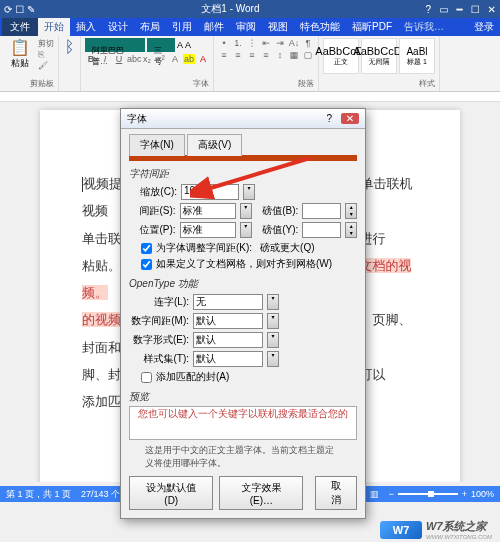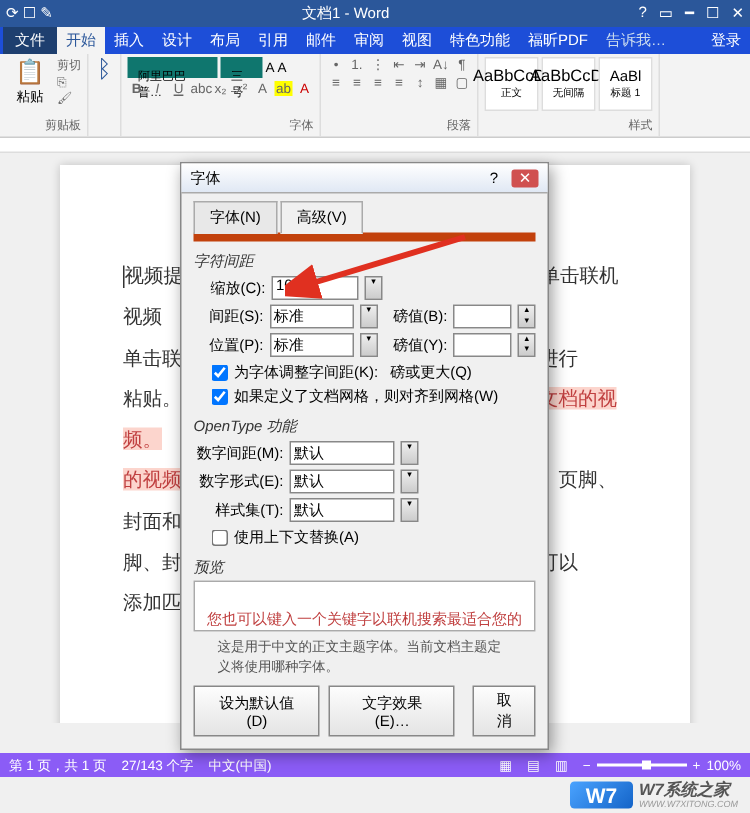--- a/index.html
+++ b/index.html
@@ -33,28 +33,28 @@
 .ribbon .style-box { border: 1px solid #ddd; width: 36px; height: 36px; font-size: 7px; display: flex; flex-direction: column; align-items: center; justify-content: center; background: #fff; }
 .ribbon .style-box .samp { font-size: 11px; }
 
 .ruler { background: #fff; height: 10px; border-bottom: 1px solid #ddd; }
 
 .page-area { background: #f0f0f0; position: relative; height: 380px; overflow: hidden; }
 .page { background: #fff; width: 420px; margin: 8px auto; padding: 60px 42px 20px 42px; min-height: 520px; box-shadow: 0 0 6px rgba(0,0,0,0.2); font-size: 13px; line-height: 2.1; color: #333; position: relative; }
 .page .hl { background: #fcd5cd; color: #c04040; }
 .page .cursor-mark { display: inline-block; width: 1px; height: 15px; background: #333; vertical-align: middle; }
 
-.statusbar { position: absolute; bottom: 24px; left: 0; right: 0; height: 16px; background: #8b5cf6; color: #fff; font-size: 9px; display: flex; align-items: center; padding: 0 6px; gap: 10px; }
+.statusbar { position: absolute; bottom: 40px; left: 0; right: 0; height: 16px; background: #3b82f6; color: #fff; font-size: 9px; display: flex; align-items: center; padding: 0 6px; gap: 10px; }
 .statusbar .flex { flex: 1; }
 .statusbar .zoom { display: flex; align-items: center; gap: 4px; }
 .statusbar .zoom .track { width: 60px; height: 2px; background: #fff; position: relative; }
 .statusbar .zoom .thumb { position: absolute; width: 6px; height: 6px; background: #fff; top: -2px; left: 50%; }
 
 .watermark { position: absolute; bottom: 2px; right: 8px; display: flex; align-items: center; gap: 4px; font-size: 11px; font-weight: bold; color: #555; font-style: italic; }
-.watermark .logo { width: 42px; height: 18px; background: linear-gradient(135deg,#4aa3ff,#1464c8); border-radius: 3px; color: #fff; display: flex; align-items: center; justify-content: center; font-style: normal; font-size: 14px; }
+.watermark .logo { width: 42px; height: 18px; background: linear-gradient(135deg,#4aa3ff,#1464c8); border-radius: 3px; color: #fff; display: flex; align-items: center; justify-content: center; font-style: normal; font-size: 11px; }
 
 .dialog { position: absolute; top: 108px; left: 120px; width: 246px; background: #f0f0f0; border: 1px solid #888; box-shadow: 2px 3px 10px rgba(0,0,0,0.4); font-size: 10px; z-index: 10; }
 .dialog .dlg-title { background: linear-gradient(#fff,#e0e8f4); height: 20px; display: flex; align-items: center; padding: 0 6px; border-bottom: 1px solid #aaa; }
 .dialog .dlg-title .t { flex: 1; }
 .dialog .dlg-title .btns span { display:inline-block; width: 18px; text-align: center; cursor: pointer; }
 .dialog .dlg-title .btns .close { background: #d05050; color:#fff; border-radius: 2px; }
 .dialog .dlg-body { padding: 4px 8px 8px 8px; }
 .dialog .dlg-tabs { display: flex; border-bottom: 6px solid #c2410c; font-size: 10px; }
 .dialog .dlg-tabs .dtab { padding: 3px 10px; border: 1px solid #aaa; border-bottom: none; background: #e8e8e8; margin-right: 2px; cursor: pointer; position: relative; top: 1px; }
 .dialog .dlg-tabs .dtab.active { background: #f0f0f0; border-bottom: 1px solid #f0f0f0; }
@@ -63,21 +63,21 @@
 .dialog .row label { width: 48px; text-align: right; }
 .dialog .row .ctrl { border: 1px solid #888; background: #fff; height: 16px; font-size: 10px; padding: 0 2px; }
 .dialog .row .num { width: 58px; }
 .dialog .row .spin { width: 12px; height: 16px; background: linear-gradient(#eee,#ccc); border: 1px solid #888; display:flex; flex-direction:column; font-size:6px; line-height:7px; text-align:center; }
 .dialog .row .lab2 { width: 44px; text-align: right; }
 .dialog .row .small { width: 40px; }
 .dialog .chk { display: flex; align-items: center; gap: 4px; margin: 2px 0 2px 12px; }
 .dialog .chk input { width: 11px; height: 11px; }
 .dialog .opentype .row label { width: 60px; }
 .dialog .opentype .row .ctrl { width: 70px; }
-.dialog .preview { border: 1px solid #aaa; background: #fff; height: 34px; margin-top: 0; display: flex; align-items: flex-end; justify-content: center; color: #c04040; font-size: 10px; overflow: hidden; white-space: nowrap; }
+.dialog .preview { border: 1px solid #aaa; background: #fff; height: 34px; margin-top: 0; display: flex; align-items: flex-start; justify-content: center; color: #c04040; font-size: 10px; overflow: hidden; white-space: nowrap; }
 .dialog .note { font-size: 9px; color: #555; margin: 4px 16px; }
 .dialog .dlg-buttons { display: flex; gap: 6px; margin-top: 6px; }
 .dialog .dlg-buttons .flex { flex: 1; }
 .dialog .dlg-buttons button { font-size: 10px; padding: 2px 10px; border: 1px solid #888; background: linear-gradient(#fdfdfd,#e4e4e4); cursor: pointer; }
 
 .arrow { position: absolute; z-index: 20; pointer-events: none; }
 </style>
 </head>
 <body>
 
@@ -267,37 +267,42 @@
       <span>磅或更大(Q)</span>
     </div>
     <div class="chk">
       <input type="checkbox" checked="" style="">
       <span>如果定义了文档网格，则对齐到网格(W)</span>
     </div>
 
     <div class="sect">OpenType 功能</div>
     <div class="opentype">
       <div class="row">
+          <label>连字(L):</label>
+          <div class="ctrl">无</div>
+          <div class="spin">▾</div>
+        </div>
+      <div class="row">
           <label>数字间距(M):</label>
           <div class="ctrl">默认</div>
           <div class="spin">▾</div>
         </div>
       <div class="row">
           <label>数字形式(E):</label>
           <div class="ctrl">默认</div>
           <div class="spin">▾</div>
         </div>
       <div class="row">
           <label>样式集(T):</label>
           <div class="ctrl">默认</div>
           <div class="spin">▾</div>
         </div>
       <div class="chk">
           <input type="checkbox" style="">
-          <span>使用上下文替换(A)</span>
+          <span>添加匹配的封(A)</span>
         </div>
     </div>
 
     <div class="sect">预览</div>
     <div class="preview">
         <span>您也可以键入一个关键字以联机搜索最适合您的</span>
       </div>
     <div class="note">这是用于中文的正文主题字体。当前文档主题定义将使用哪种字体。</div>
 
     <div class="dlg-buttons">

